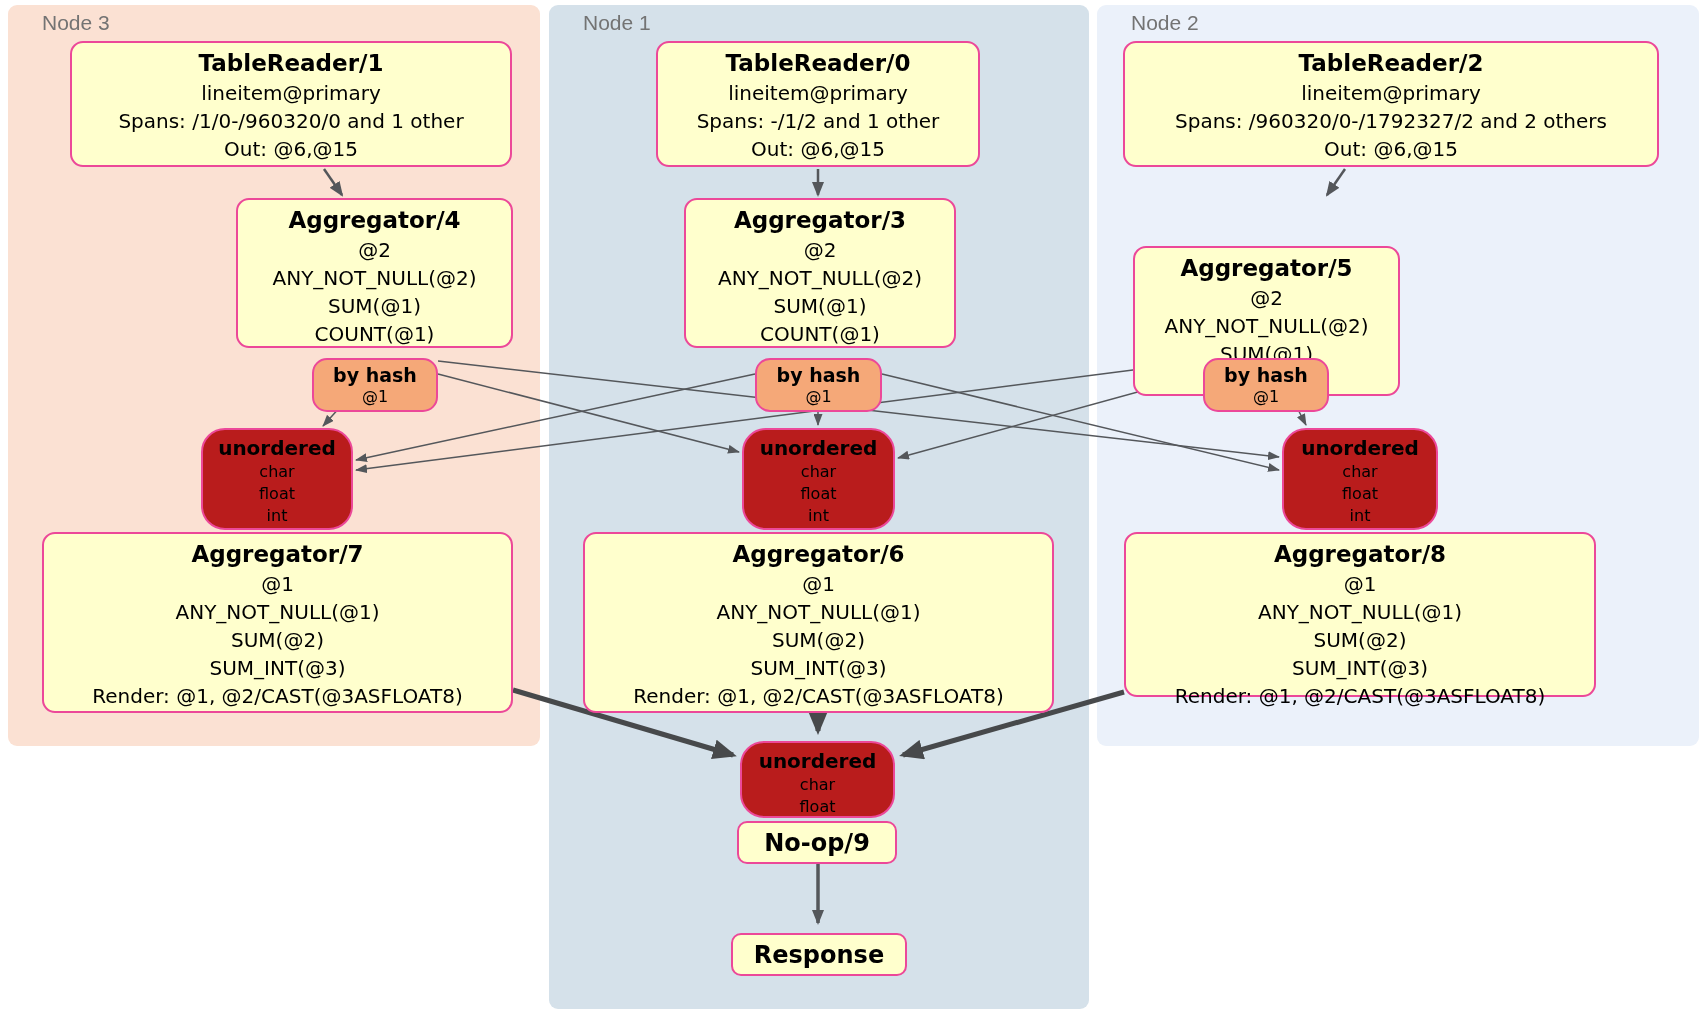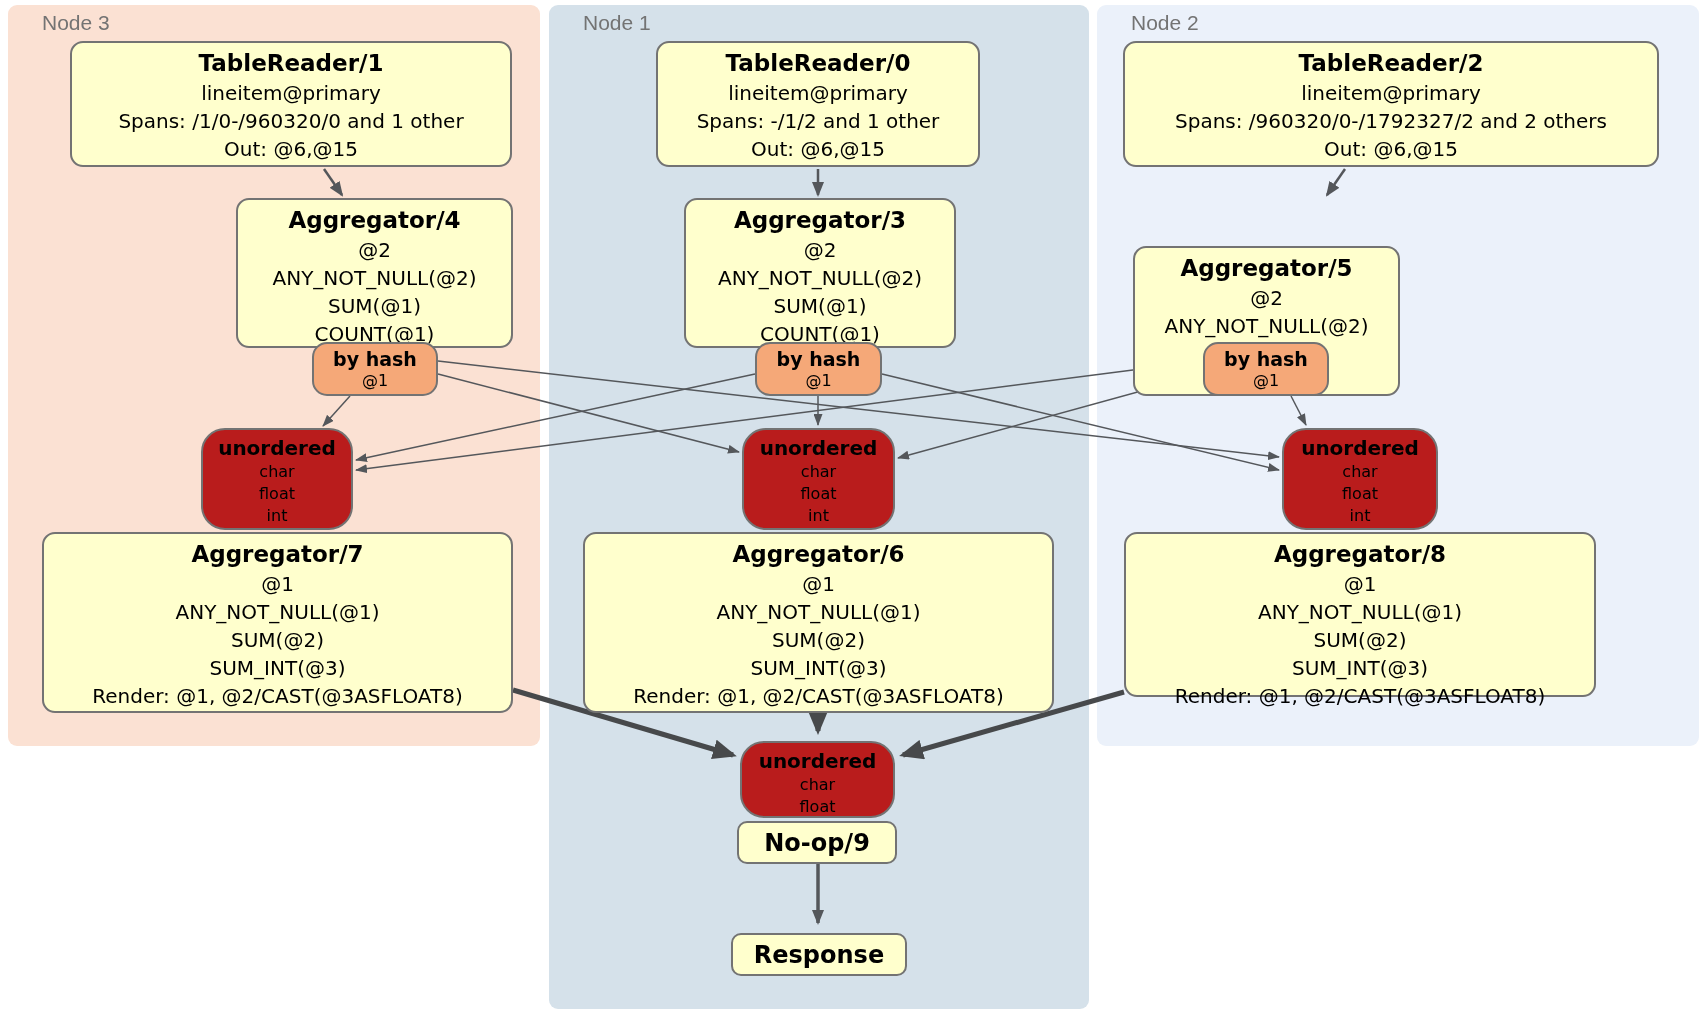--- a/index.html
+++ b/index.html
@@ -2,27 +2,27 @@
 <html><head>
 <meta charset="utf-8">
 <style>
   html,body{margin:0;padding:0;background:#ffffff;}
   #canvas{position:relative;width:1706px;height:1016px;background:#ffffff;overflow:hidden;
           font-family:"DejaVu Sans",sans-serif;color:#000;}
   .region{position:absolute;border-radius:9px;}
   .region-label{position:absolute;top:6px;left:10px;font-size:21px;color:#737373;
                 font-family:"Liberation Sans",sans-serif;margin-left:24px;}
   #edge-layer{position:absolute;left:0;top:0;}
-  .box{position:absolute;box-sizing:border-box;border:2px solid #737373;text-align:center;}
+  .box{position:absolute;box-sizing:border-box;border:2px solid #ec4899;text-align:center;}
   .processor{background:#ffffcd;border-radius:13px;}
   .processor .bt{font-weight:bold;font-size:23px;line-height:32px;padding-top:4px;white-space:nowrap;}
   .processor .bl{font-size:20px;line-height:28px;white-space:nowrap;}
   .processor.terminal{display:flex;align-items:center;justify-content:center;border-radius:10px;}
   .processor.terminal .bt{font-size:24px;line-height:24px;padding-top:0;}
-  .router{background:#f5a878;border-radius:15px;}
+  .router{background:#f5a878;border-radius:15px;margin-top:16px;}
   .router .bt{font-weight:bold;font-size:19px;line-height:24px;padding-top:3px;white-space:nowrap;}
   .router .bl{font-size:16px;line-height:20px;white-space:nowrap;}
   .sync{background:#b91c1c;border-radius:24px;}
   .sync .bt{font-weight:bold;font-size:20px;line-height:26px;padding-top:5px;white-space:nowrap;}
   .sync .bl{font-size:16px;line-height:22px;white-space:nowrap;}
 </style>
 </head>
 <body>
 
 <div id="canvas">

